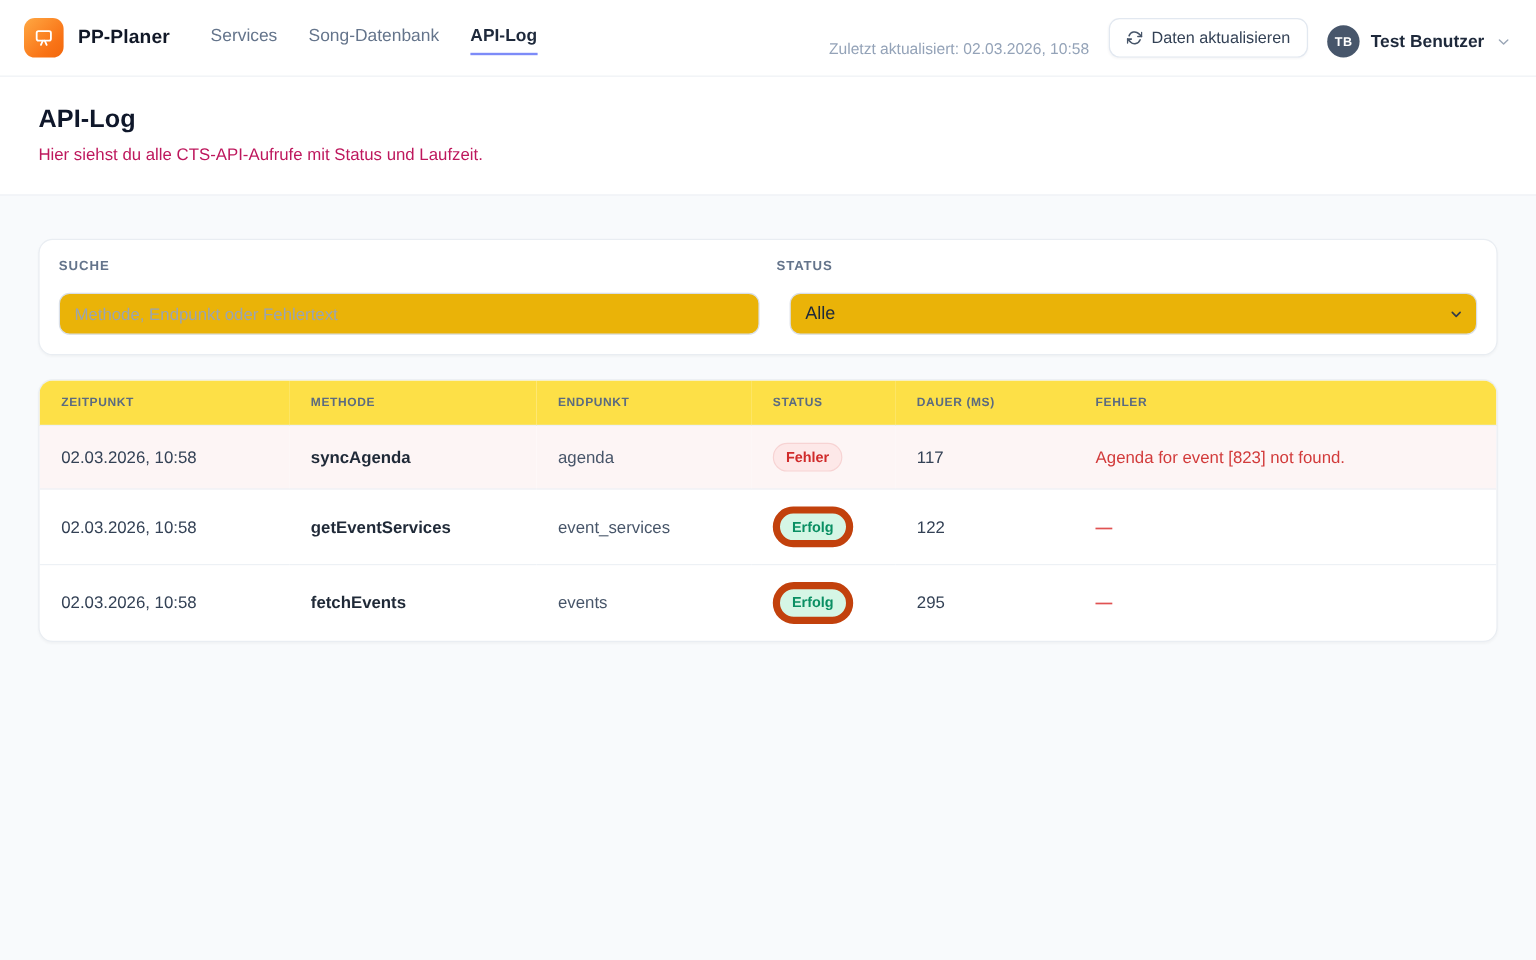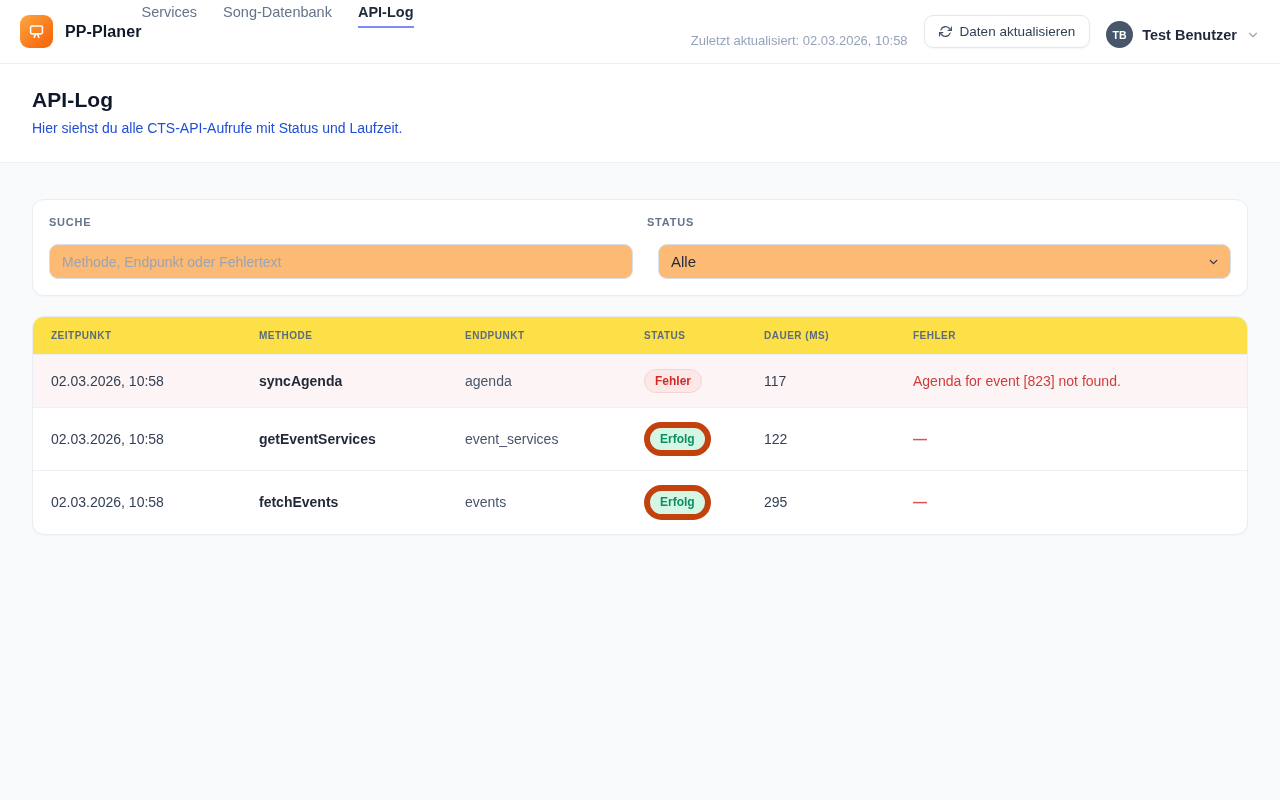--- a/index.html
+++ b/index.html
@@ -19,21 +19,21 @@
     padding:0 20px;
     border-bottom:1px solid #eceff3;
   }
   .logo-badge {
     width:33px; height:33px; border-radius:9px;
     background:linear-gradient(135deg,#ffa843 0%,#f97316 70%,#f2670c 100%);
     display:flex; align-items:center; justify-content:center;
     flex:0 0 auto;
   }
   .brand-name { font-size:16px; font-weight:700; color:#111827; margin-left:12px; letter-spacing:.1px; }
-  .nav { display:flex; gap:26px; align-items:flex-start; height:100%; }
+  .nav { display:flex; gap:26px; margin-left:34px; align-items:center; height:100%; }
   .nav-item {
     font-size:14.5px; color:#64748b; cursor:pointer;
     padding:4px 0 6px; border-bottom:2px solid transparent; text-decoration:none;
   }
   .nav-item.active { color:#1e293b; font-weight:600; border-bottom-color:#7d8bf8; }
 
   .topbar-right { margin-left:auto; display:flex; align-items:flex-end; gap:16px; }
   .last-updated { font-size:13px; color:#94a3b8; }
   .refresh-btn {
     display:flex; align-items:center; gap:8px;
@@ -51,37 +51,37 @@
   }
   .user-name { font-size:14.5px; font-weight:600; color:#1e293b; }
   .chevron { color:#9aa6b6; display:flex; }
 
   
   .page-header {
     background:#fff; padding:24px 32px 26px;
     border-bottom:1px solid #eceff3;
   }
   .page-title { font-size:21px; font-weight:700; color:#0f172a; letter-spacing:.1px; }
-  .page-subtitle { font-size:14px; color:#1d4ed8; margin-top:8px; }
+  .page-subtitle { font-size:14px; color:#be185d; margin-top:8px; }
 
   
   .main { padding:36px 32px; }
 
   .filter-card {
     background:#fff; border:1px solid #e9edf2; border-radius:12px;
     box-shadow:0 1px 2px rgba(15,23,42,.03);
     padding:16px; display:grid; grid-template-columns:1fr 1fr; gap:14px;
   }
   .field-label {
     display:block; font-size:11px; font-weight:700; color:#64748b;
     letter-spacing:.07em; margin-bottom:16px;
   }
   .text-input, .select-input {
     width:100%; height:35px; border:1px solid #d9dfe8; border-radius:9px;
-    padding:0 12px; font-size:14px; color:#1e293b; background:#fdba74; outline:none;
+    padding:0 12px; font-size:14px; color:#1e293b; background:#eab308; outline:none;
     font-family:"Liberation Sans", sans-serif;
   }
   .text-input::placeholder { color:#9aa4b2; }
   .select-wrap { position:relative;padding-left:11px; }
   .select-input {
     appearance:none; -webkit-appearance:none; font-size:15px; cursor:pointer;
   }
   .select-chevron { position:absolute; right:11px; top:50%; transform:translateY(-50%); color:#333c49; pointer-events:none; display:flex; }
 
   

